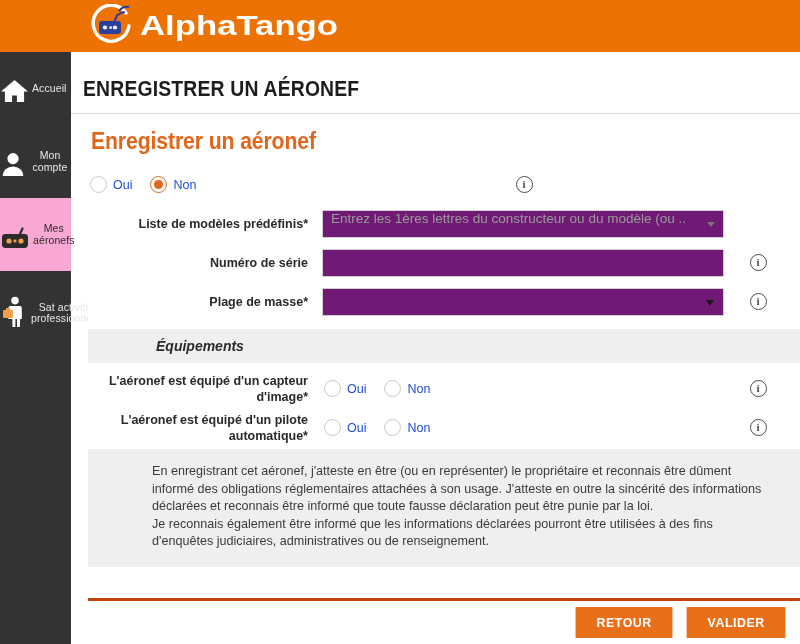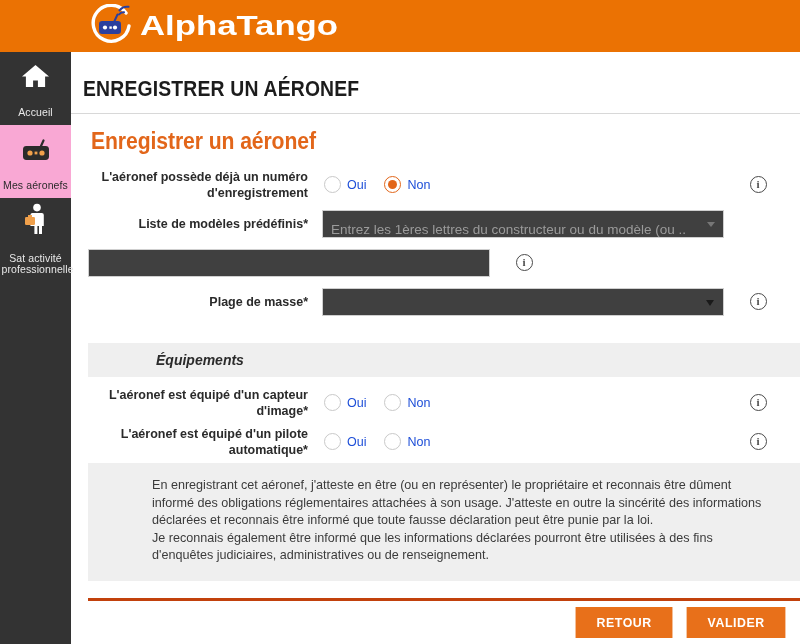--- a/index.html
+++ b/index.html
@@ -23,22 +23,22 @@
   .logo-mark { width: 46px; height: 44px; display: block; }
   .logo-text { height: 34px; display: block; }
 
   
   .sidebar {
     position: absolute; left: 0; top: 52px; width: 71px; height: 592px;
     background: #333333;
   }
   .nav-item {
     position: relative; width: 71px; height: 73px;
-    display: flex; flex-direction: column; align-items: center;
-    justify-content: center; gap: 18px; cursor: pointer;
+    display: flex; flex-direction: row; align-items: center;
+    justify-content: flex-start; gap: 3px; cursor: pointer;
   }
   .nav-item .nav-icon { height: 30px; display: flex; align-items: flex-end; }
   .nav-item .nav-label {
     color: #e9e9e9; font-size: 10.5px; line-height: 11.5px;
     text-align: center; max-width: 68px; letter-spacing: .1px;
   }
   .nav-item.active { background: #f9a8d4; }
   .nav-item.active .nav-label { color: #2b2b2b; }
   .nav-item.two-line { height: 84px; }
 
@@ -68,23 +68,23 @@
 
   .form-row { display: flex; align-items: center; min-height: 35px; margin-bottom: 4px; }
   .form-row .lbl {
     width: 234px; text-align: right; padding-right: 14px;
     font-size: 12.5px; font-weight: bold; color: #2a2a2a; line-height: 16px;
   }
   .form-row .ctl { width: 408px; display: flex; align-items: center; }
   .form-row .tip { width: 56px; display: flex; justify-content: center; }
 
   .txt-input, .sel-input {
-    width: 402px; height: 28px; border: 1px solid #cfcfcf; background: #404040;
+    width: 402px; height: 28px; border: 1px solid #cfcfcf; background: #701a75;
     font-size: 13px; color: #555; padding: 0 8px; font-family: inherit;
-    display: flex; align-items: flex-end; position: relative;
+    display: flex; align-items: flex-start; position: relative;
   }
   .sel-input { padding-right: 22px; }
   .ph { color: #9b9b9b; font-size: 13.5px; white-space: nowrap; overflow: hidden; }
   .caret-sm {
     position: absolute; right: 8px; top: 50%; margin-top: -2px;
     width: 0; height: 0; border-left: 4px solid transparent;
     border-right: 4px solid transparent; border-top: 5px solid #777;
   }
   .caret-dk {
     position: absolute; right: 9px; top: 50%; margin-top: -2px;
@@ -109,21 +109,21 @@
   
   .info-ic {
     width: 17px; height: 17px; border-radius: 50%; border: 1.3px solid #4a4a4a;
     color: #4a4a4a; font-size: 11px; font-weight: bold; line-height: 14px;
     text-align: center; font-family: "Liberation Serif", serif; cursor: pointer;
   }
 
   
   .band {
     width: 712px; height: 34px; background: #efefef;
-    display: flex; align-items: center; margin: 24px 0 8px 0;
+    display: flex; align-items: center; margin: 10px 0 8px 0;
   }
   .band span {
     margin-left: 68px; font-size: 14px; font-weight: bold;
     font-style: italic; color: #2b2b2b;
   }
 
   
   .disclaimer {
     width: 712px; background: #efefef; padding: 14px 24px 16px 64px;
   }
@@ -172,20 +172,29 @@
 
     <div class="nav-item">
       <span class="nav-icon">
         <svg width="29" height="26" viewBox="0 0 29 26">
           <path d="M14.5 2 L28 13.6 h-3.9 V24 h-7.2 v-6.6 h-4.8 V24 H4.9 V13.6 H1 Z" fill="#ffffff"></path>
         </svg>
       </span>
       <span class="nav-label">Accueil</span>
     </div>
 
+    <div class="nav-item">
+      <span class="nav-icon">
+        <svg width="26" height="26" viewBox="0 0 26 26">
+          <circle cx="13" cy="7.6" r="5.6" fill="#ffffff"></circle>
+          <path d="M2.6 25 a10.4 9.4 0 0 1 20.8 0 Z" fill="#ffffff"></path>
+        </svg>
+      </span>
+      <span class="nav-label">Mon compte</span>
+    </div>
 
     <div class="nav-item active">
       <span class="nav-icon">
         <svg width="30" height="24" viewBox="0 0 30 24">
           <rect x="2" y="8" width="26" height="14" rx="3.4" fill="#2b2b2b"></rect>
           <circle cx="9" cy="15" r="2.6" fill="#f0a04b"></circle>
           <circle cx="21" cy="15" r="2.6" fill="#f0a04b"></circle>
           <rect x="13.6" y="13.6" width="2.8" height="2.8" fill="#f0a04b"></rect>
           <path d="M20 8 L22.5 2.5" stroke="#2b2b2b" stroke-width="2.2" stroke-linecap="round"></path>
         </svg>
@@ -211,21 +220,20 @@
 
   <div class="page-head">
     <h1>ENREGISTRER UN AÉRONEF</h1>
   </div>
 
   <div class="content">
 
     <div class="section-title">Enregistrer un aéronef</div>
 
     <div class="form-row">
-      <div class="lbl">L'aéronef possède déjà un numéro d'enregistrement</div>
       <div class="ctl">
         <div class="radio-group">
           <div class="radio-opt">
             <span class="radio-dot"></span>
             <span class="radio-lbl">Oui</span>
           </div>
           <div class="radio-opt checked">
             <span class="radio-dot"></span>
             <span class="radio-lbl">Non</span>
           </div>
@@ -241,20 +249,21 @@
       <div class="ctl">
         <div class="sel-input">
           <span class="ph">Entrez les 1ères lettres du constructeur ou du modèle (ou ..</span>
           <span class="caret-sm"></span>
         </div>
       </div>
       <div class="tip"></div>
     </div>
 
     <div class="form-row">
+      <div class="lbl">Numéro de série</div>
       <div class="ctl">
         <input class="txt-input" type="text" value="" style="">
       </div>
       <div class="tip">
         <div class="info-ic">i</div>
       </div>
     </div>
 
     <div class="form-row">
       <div class="lbl">Plage de masse*</div>

